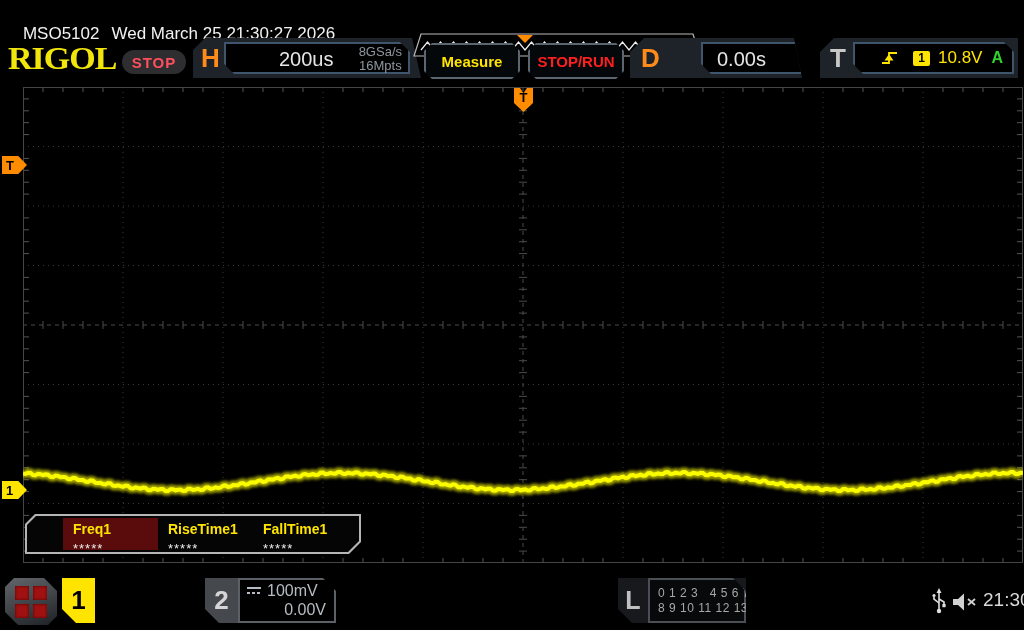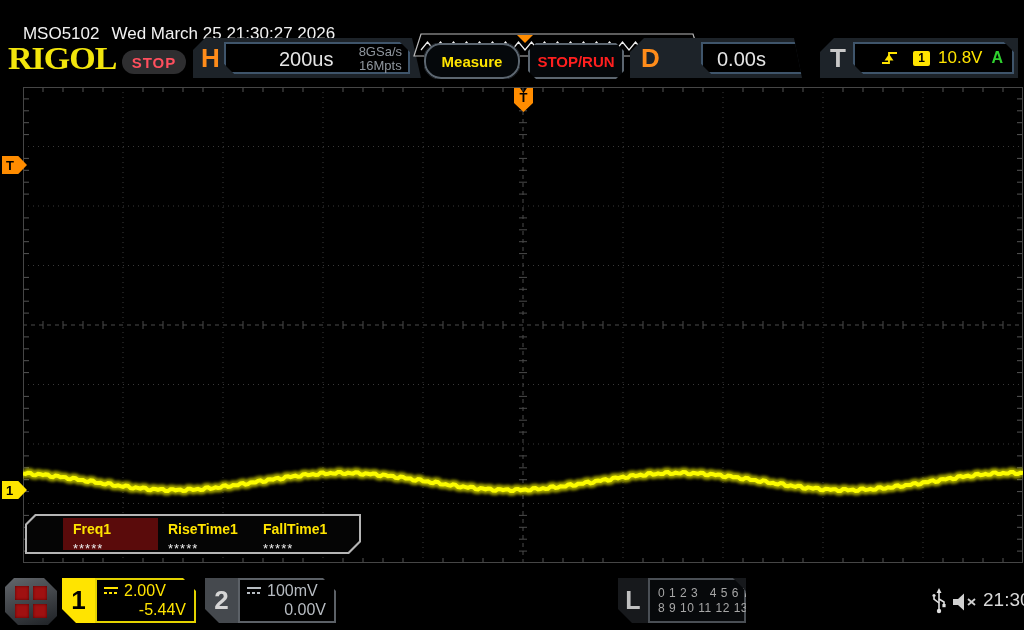--- a/index.html
+++ b/index.html
@@ -28,21 +28,21 @@
   #h-label{left:8px;color:#ff8c1a;}
   #h-inner{left:31px;top:4px;width:182px;height:28px;}
   #h-timebase{position:absolute;left:18px;top:4px;font-size:20px;color:#e6e6e6;margin-left:35px;}
   #h-rates{position:absolute;right:6px;top:1px;text-align:center;font-size:13px;line-height:14px;color:#8f969e;}
 
   #overview-bar{left:413px;top:33px;width:288px;height:25px;}
 
   .chamfer-btn{background:#05080b;border:2px solid #5c6670;outline:1px solid #23282e;
                clip-path:polygon(8px 0,calc(100% - 8px) 0,100% 8px,100% calc(100% - 8px),calc(100% - 8px) 100%,8px 100%,0 calc(100% - 8px),0 8px);
                display:flex;align-items:center;justify-content:center;font-weight:bold;font-size:15px;cursor:pointer;}
-  #measure-btn{left:424px;top:43px;width:92px;height:32px;color:#ffe400;border-radius:17px;}
+  #measure-btn{left:424px;top:43px;width:92px;height:32px;color:#ffe400;}
   #stoprun-btn{left:528px;top:43px;width:92px;height:32px;color:#ff1f1f;}
 
   #d-group{left:630px;top:38px;width:172px;height:40px;
            clip-path:polygon(14px 0,calc(100% - 8px) 0,100% 100%,0 100%,0 14px);}
   #d-label{left:11px;color:#ff8c1a;}
   #d-inner{left:36px;top:4px;width:128px;height:28px;margin-left:35px;}
   #d-value{position:absolute;left:14px;top:4px;font-size:20px;color:#e6e6e6;}
 
   #t-group{left:820px;top:38px;width:198px;height:40px;
            clip-path:polygon(14px 0,100% 0,100% 100%,0 100%,0 14px);}
@@ -445,32 +445,20 @@
     <div class="squares">
       <div class="sq"></div>
         <div class="sq"></div>
         <div class="sq"></div>
         <div class="sq"></div>
     </div>
   </div>
 
   <div id="ch1" class="abs chan">
     <div class="chan-tab">1</div>
-    <div class="chan-box">
-      <div class="chan-row1">
-        <svg width="16" height="10" viewBox="0 0 16 10" fill="currentColor">
-          <rect y="1" width="14" height="2"></rect>
-            <rect y="6" width="3" height="2"></rect>
-            <rect x="5" y="6" width="3" height="2"></rect>
-            <rect x="10" y="6" width="3" height="2"></rect>
-        </svg>
-        <span>2.00V</span>
-      </div>
-      <div class="chan-row2">-5.44V</div>
-    </div>
   </div>
 
   <div id="ch2" class="abs chan">
     <div class="chan-tab">2</div>
     <div class="chan-box">
       <div class="chan-row1">
         <svg width="16" height="10" viewBox="0 0 16 10" fill="currentColor">
           <rect y="1" width="14" height="2"></rect>
             <rect y="6" width="3" height="2"></rect>
             <rect x="5" y="6" width="3" height="2"></rect>

